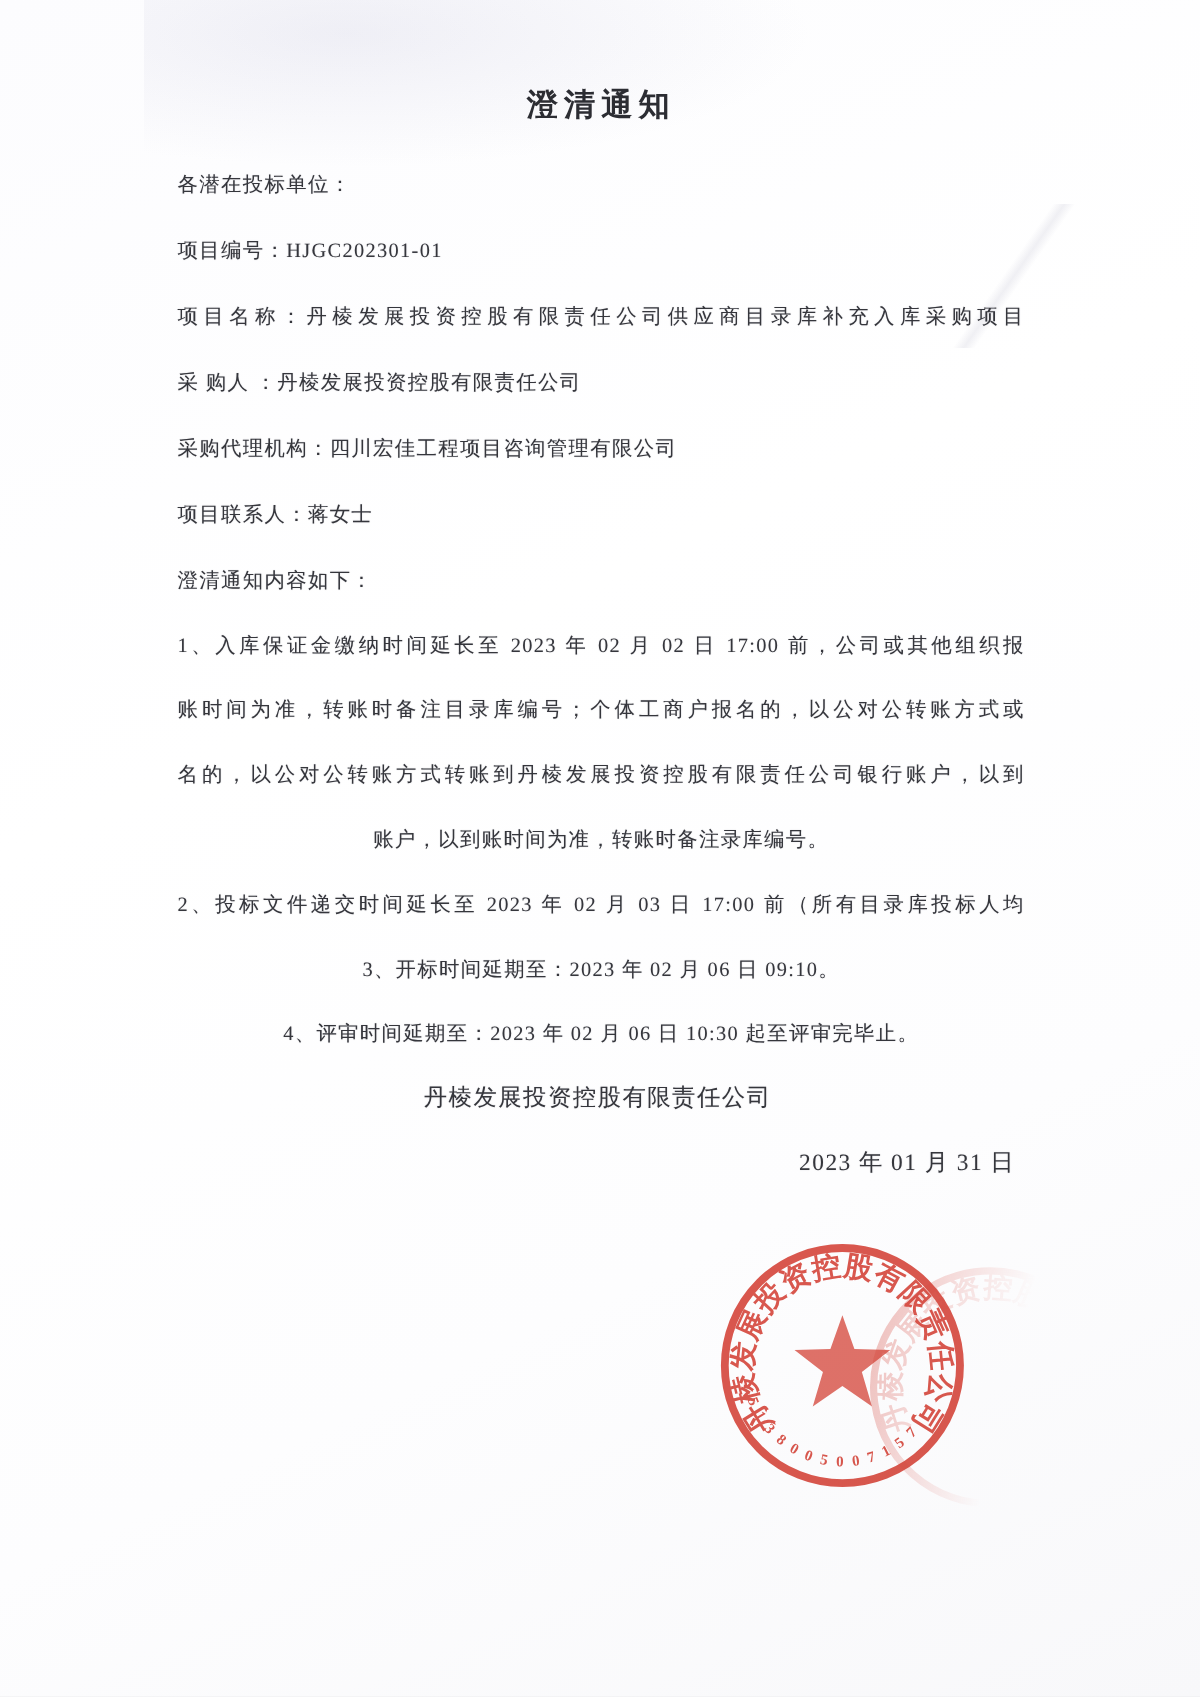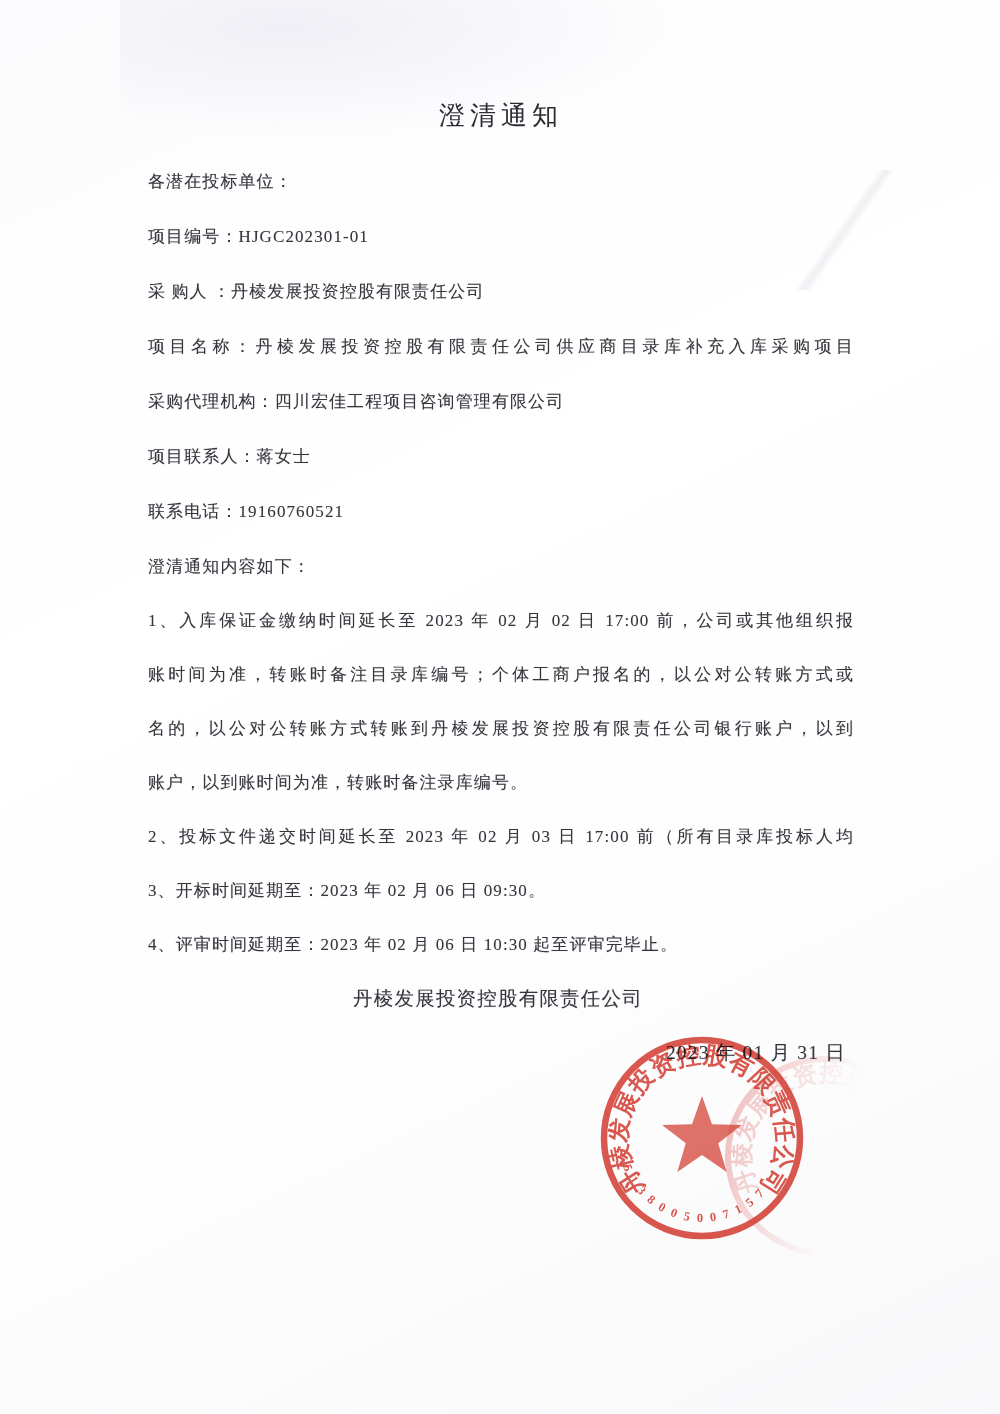--- a/index.html
+++ b/index.html
@@ -20,37 +20,37 @@
   .scan-streak{
     position:absolute;left:770px;top:170px;width:150px;height:120px;
     background:linear-gradient(125deg,rgba(255,255,255,0) 46%,rgba(200,200,214,.28) 50%,rgba(255,255,255,0) 54%);
     pointer-events:none;
   }
   .content{
     position:relative;
     padding:0 146px 0 148px;
   }
   .doc-title{
-    margin:96px 0 0 0;
+    margin:68px 0 0 0;
     height:40px;line-height:40px;
     text-align:center;
-    font-size:26px;font-weight:400;
+    font-size:26px;font-weight:700;
     letter-spacing:5px;
     color:#2c2d33;
   }
   .line{
     margin:0;
     line-height:55px;
     font-size:17px;
     letter-spacing:1.1px;
     white-space:nowrap;
     text-shadow:0 0 1px rgba(70,70,82,.28);
   }
   .salutation{margin-top:18px;}
-  .body-block .line{line-height:54px;}
+  .body-block .line{line-height:54px;text-align:center;}
   .fill{
     white-space:normal;
     text-align:justify;
     text-align-last:justify;
   }
   .sig-company{
     margin:0;line-height:54px;font-size:19.5px;letter-spacing:1.2px;
     text-align:center;padding-right:6px;
     text-shadow:0 0 1px rgba(70,70,82,.28);
   }
@@ -78,35 +78,34 @@
   <div class="scan-smudge"></div>
   <div class="scan-streak"></div>
 
   <div class="content">
     <h1 class="doc-title">澄清通知</h1>
 
     <p class="line salutation">各潜在投标单位：</p>
 
     <div class="meta-block">
       <p class="line">项目编号：HJGC202301-01</p>
+      <p class="line fill">项目名称：丹棱发展投资控股有限责任公司供应商目录库补充入库采购项目</p>
       <p class="line">采 购人 ：丹棱发展投资控股有限责任公司</p>
-      <p class="line fill">项目名称：丹棱发展投资控股有限责任公司供应商目录库补充入库采购项目</p>
       <p class="line">采购代理机构：四川宏佳工程项目咨询管理有限公司</p>
       <p class="line">项目联系人：蒋女士</p>
-      <p class="line">联系电话：19160760521</p>
       <p class="line">澄清通知内容如下：</p>
     </div>
 
     <div class="body-block">
       <p class="line fill">1、入库保证金缴纳时间延长至 2023 年 02 月 02 日 17:00 前，公司或其他组织报</p>
       <p class="line fill">账时间为准，转账时备注目录库编号；个体工商户报名的，以公对公转账方式或</p>
       <p class="line fill">名的，以公对公转账方式转账到丹棱发展投资控股有限责任公司银行账户，以到</p>
       <p class="line">账户，以到账时间为准，转账时备注录库编号。</p>
       <p class="line fill">2、投标文件递交时间延长至 2023 年 02 月 03 日 17:00 前（所有目录库投标人均</p>
-      <p class="line">3、开标时间延期至：2023 年 02 月 06 日 09:30。</p>
+      <p class="line">3、开标时间延期至：2023 年 02 月 06 日 09:10。</p>
       <p class="line">4、评审时间延期至：2023 年 02 月 06 日 10:30 起至评审完毕止。</p>
     </div>
 
     <div class="sig-block">
       <p class="sig-company">丹棱发展投资控股有限责任公司</p>
       <p class="sig-date">2023 年 01 月 31 日</p>
     </div>
   </div>
 
   <svg class="seal" viewBox="0 0 330 252" xmlns="http://www.w3.org/2000/svg">

